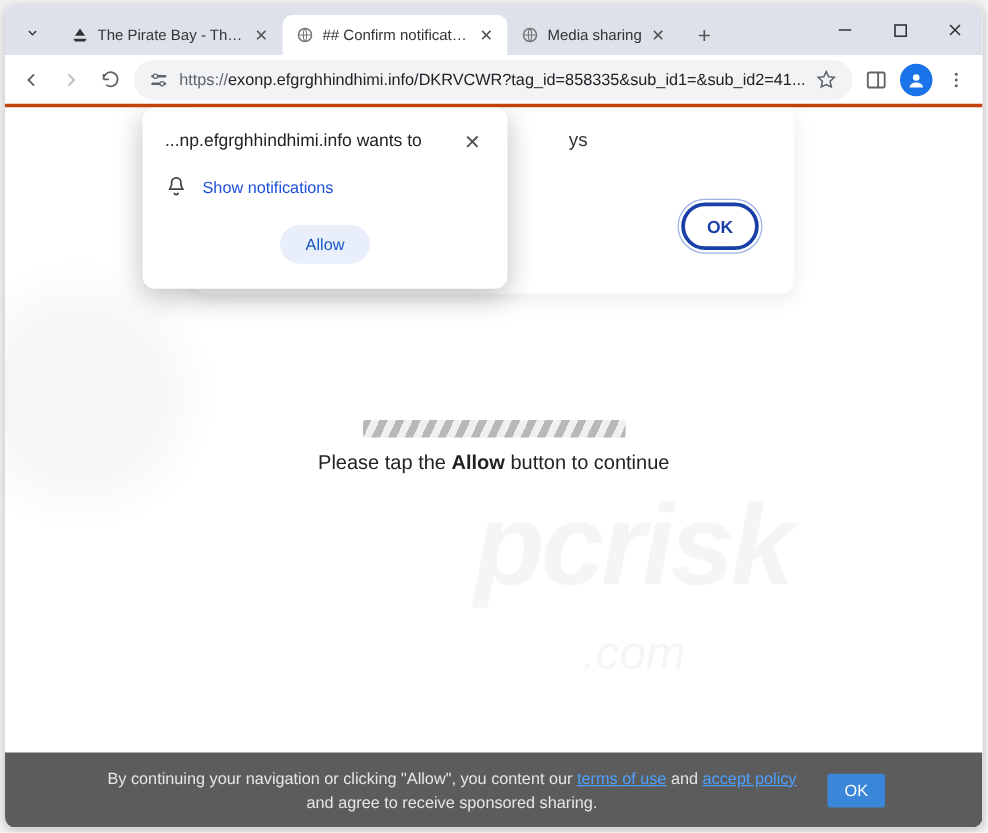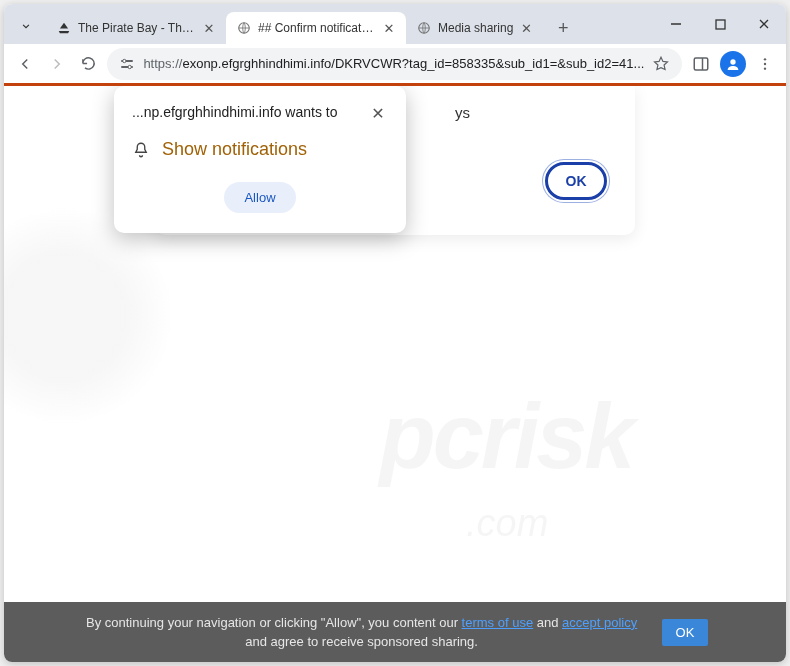--- a/index.html
+++ b/index.html
@@ -39,21 +39,21 @@
 .wm3 { position: absolute; width: 260px; height: 60px; bottom: 100px; right: 60px; opacity: 0.08; font-size: 38px; font-style: italic; color: #888; }
 .page-header-box { width: 460px; display: flex; justify-content: space-between; align-items: center; padding: 0 18px; }
 .page-header-text { font-size: 15px; color: #333; }
 .page-ok-btn { width: 62px; height: 38px; border-radius: 20px; background: #fff; border: 3px solid #1a3fa8; color: #1a3fa8; font-size: 14px; font-weight: 600; display: flex; align-items: center; justify-content: center; box-shadow: 0 0 0 2px #fff, 0 0 0 3px #9db0e2; }
 .page-header-card { background:#fff; border-radius: 0 0 10px 10px; box-shadow: 0 4px 16px rgba(0,0,0,.08); padding: 18px 0 24px; width: 480px; position:absolute; top:0; left:50%; transform:translateX(-50%); }
 
 
 .perm-popup { position: absolute; top: 0; left: 110px; width: 292px; background: #fff; border-radius: 10px; box-shadow: 0 6px 22px rgba(0,0,0,.25); padding: 18px 18px 20px; z-index: 10; }
 .perm-title-row { display: flex; justify-content: space-between; align-items: flex-start; font-size: 14px; color: #222; }
 .perm-close { font-size: 16px; color: #555; width: 20px; text-align: center; }
-.perm-body { display: flex; align-items: center; gap: 12px; margin-top: 16px; font-size: 18px; color: #a16207; }
+.perm-body { display: flex; align-items: center; gap: 12px; margin-top: 16px; font-size: 13px; color: #1d4ed8; }
 .perm-buttons { display: flex; justify-content: center; gap: 14px; margin-top: 22px; }
 .perm-btn { padding: 8px 20px; border-radius: 18px; background: #e8effb; color: #1a57c0; font-size: 13px; font-weight: 500; border: none; }
 
 
 .center-block { position: absolute; top: 250px; left: 50%; transform: translateX(-50%); text-align: center; }
 .loading-bar { width: 210px; height: 14px; margin: 0 auto 12px; border-radius: 2px; background: repeating-linear-gradient(115deg, #b8b8b8 0 6px, #f0f0f0 6px 12px); }
 .center-text { font-size: 16px; color: #222; }
 .center-text b { font-weight: 700; }
 
 
@@ -207,20 +207,26 @@
         <svg width="18" height="18" viewBox="0 0 24 24">
             <path d="M12 3a5 5 0 0 0-5 5v3l-2 4h14l-2-4V8a5 5 0 0 0-5-5z M10 19a2 2 0 0 0 4 0" fill="none" stroke="#444" stroke-width="1.8"></path>
           </svg>
         <span>Show notifications</span>
       </div>
       <div class="perm-buttons">
         <button class="perm-btn"><span>Allow</span></button>
       </div>
     </div>
 
+    <div class="center-block">
+      <div class="loading-bar"></div>
+      <div class="center-text">
+        <span>Please tap the </span><b>Allow</b><span> button to continue</span>
+      </div>
+    </div>
 
     <div class="consent-bar">
       <div class="consent-text">
         <span>By continuing your navigation or clicking "Allow", you content our </span><a href="#">terms of use</a><span> and </span><a href="#">accept policy</a><span> and agree to receive sponsored sharing.</span>
       </div>
       <button class="consent-ok"><span>OK</span></button>
     </div>
   </div>
 </div>
 

